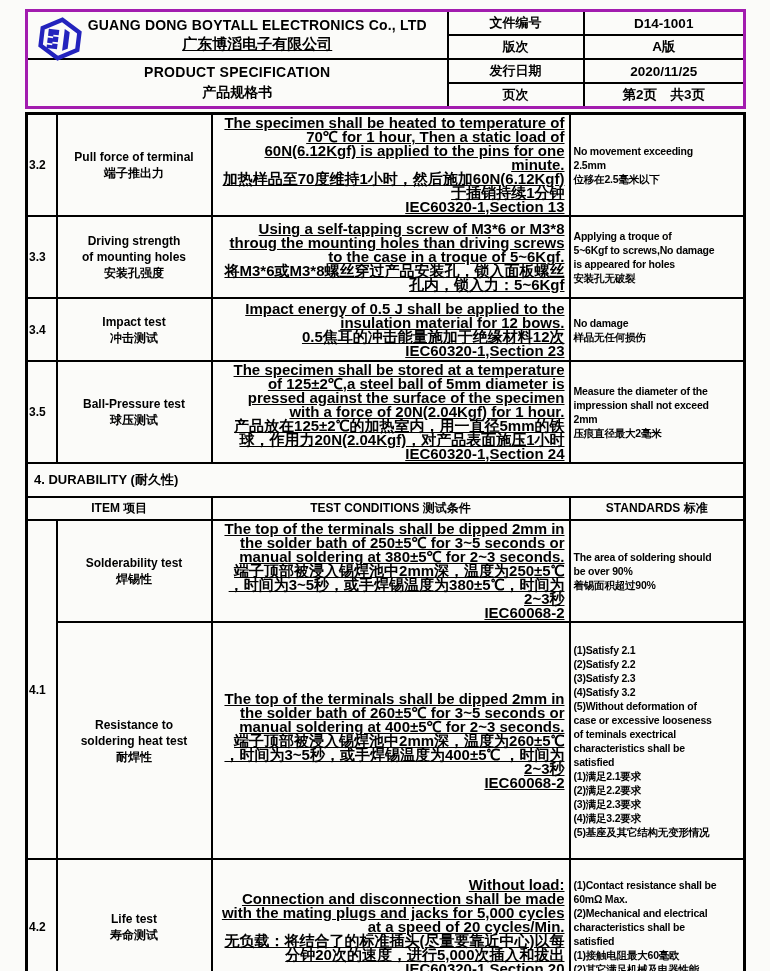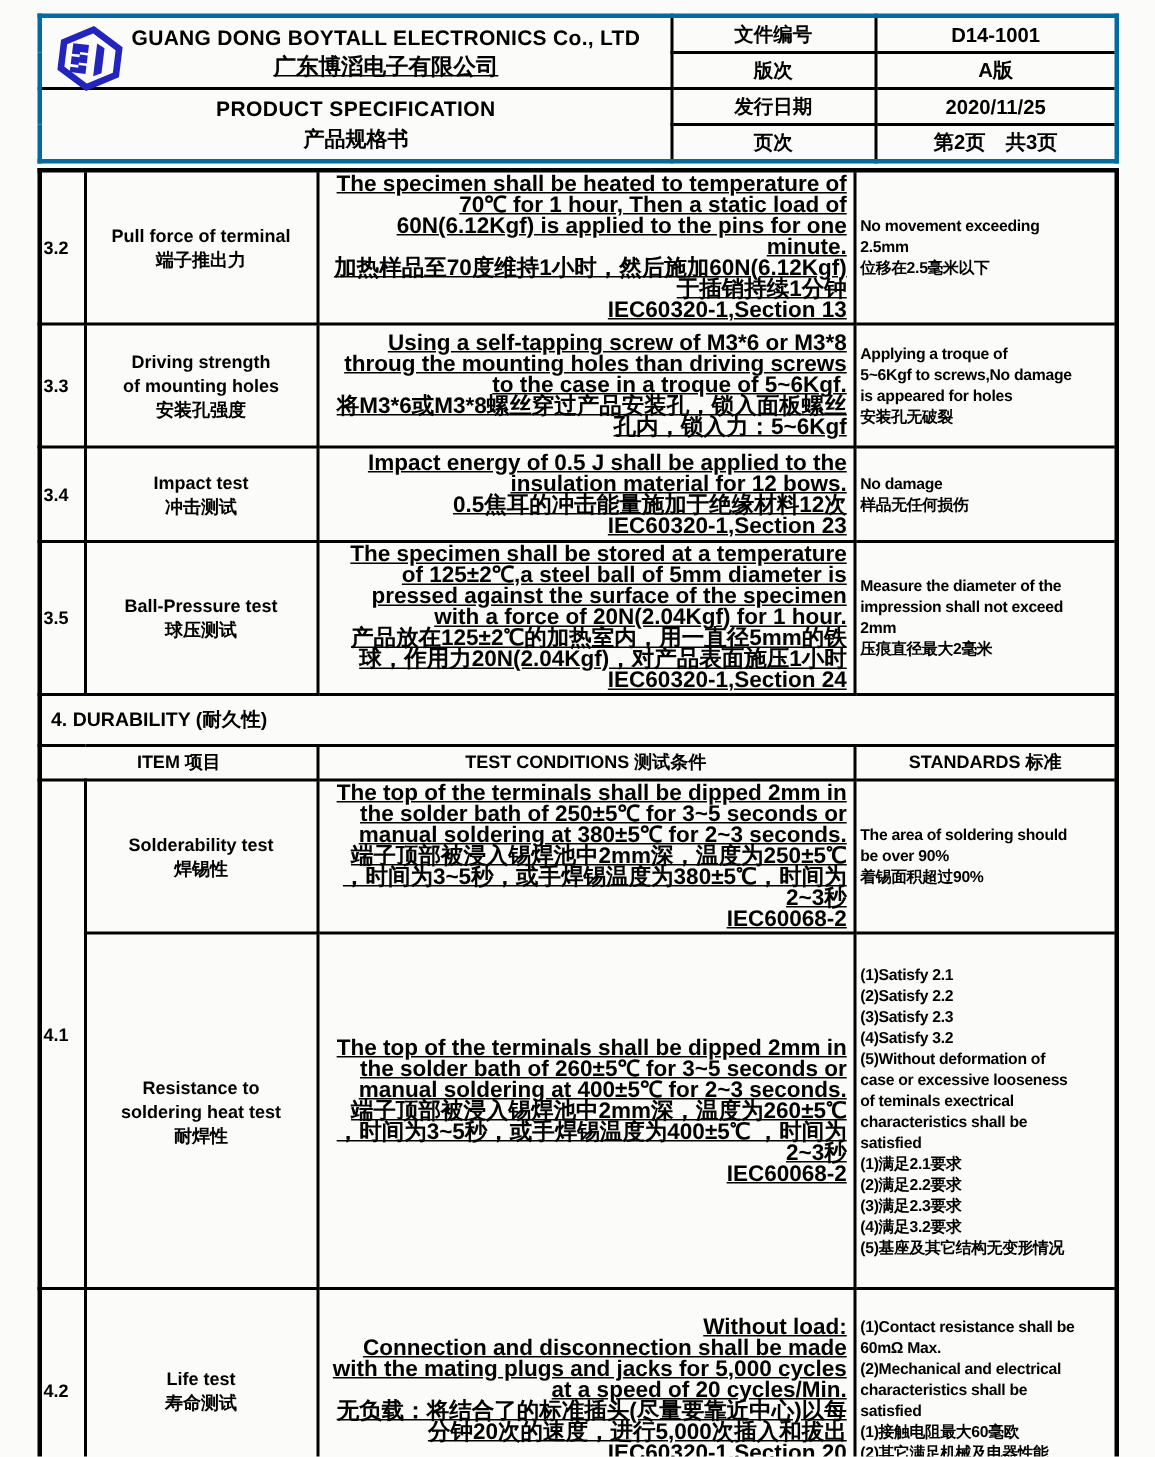--- a/index.html
+++ b/index.html
@@ -9,21 +9,21 @@
     font-family: "Liberation Sans", sans-serif;
     font-weight: bold;
     color: #000;
     position: relative;
   }
   .page { position: absolute; inset: 0; }
 
   table { border-collapse: collapse; table-layout: fixed; }
   td { border: 2px solid #000; vertical-align: middle; }
 
-  .hdr-table { position: absolute; left: 25px; top: 9px; width: 718px; border: 3px solid #0369a1; }
+  .hdr-table { position: absolute; left: 25px; top: 9px; width: 718px; border: 3px solid #a21caf; }
   .main-table { position: absolute; left: 25px; top: 112px; width: 718px; border: 3px solid #000; }
 
   .ml { white-space: pre-line; }
 
   
   .company-cell { position: relative; text-align: center; padding: 3px 4px 3px 44px; }
   .company-en { font-size: 14px; letter-spacing: 0.2px; }
   .company-cn { font-size: 15px; margin-top: 2px; text-decoration: underline; }
   .logo-wrap { position: absolute; left: 9px; top: 5px; width: 46px; height: 44px; }
   .title-cell { text-align: center; padding: 4px; border-radius: 17px; }

